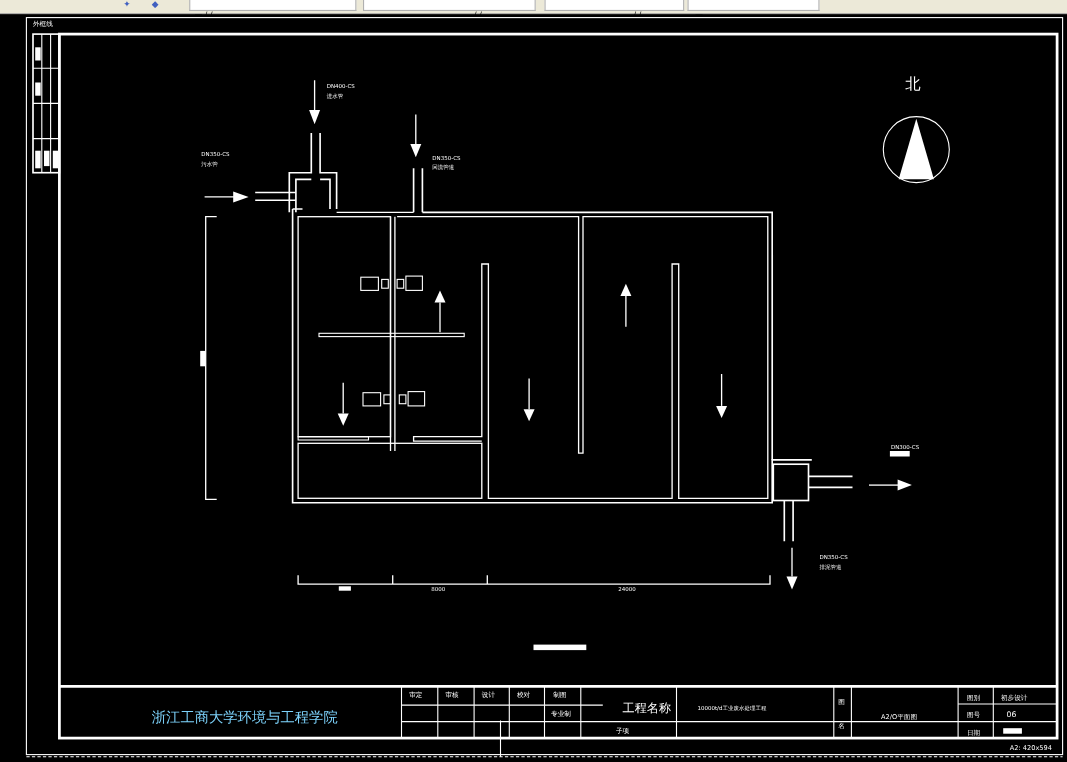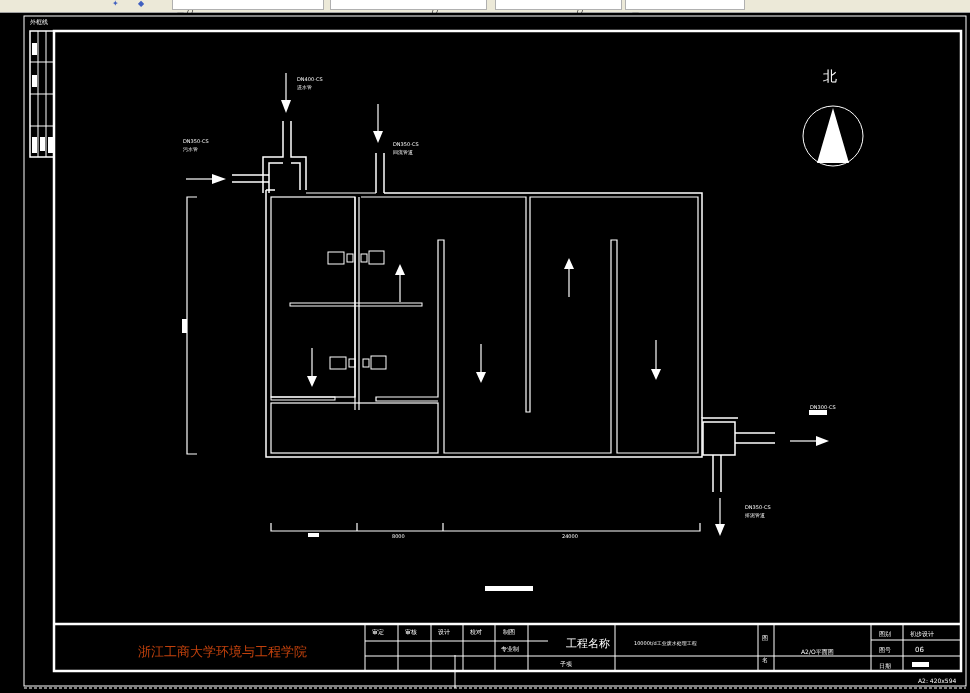--- a/index.html
+++ b/index.html
@@ -2,21 +2,21 @@
 <html><head>
 <meta charset="utf-8">
 <style>
   html, body { margin:0; padding:0; }
   body { width:970px; height:693px; background:#000; position:relative; overflow:hidden; font-family:"DejaVu Sans", sans-serif; }
   .toolbar { position:absolute; left:0; top:0; width:970px; height:12px; background:#ece9d8; border-bottom:1px solid #a0a0a0; }
   .tb-field { position:absolute; top:0; height:9px; background:#fff; border:1px solid #b0b0b0; border-top:none; }
   .tb-icon { position:absolute; top:0; width:10px; height:8px; font-size:8px; line-height:8px; color:#4060c0; }
   .canvas { position:absolute; left:0; top:13px; width:970px; height:680px; background:#000; }
   .tlabel { position:absolute; color:#fff; font-size:7px; white-space:nowrap; font-family:"DejaVu Sans", sans-serif; }
-  .title-big { position:absolute; color:#c2410c; font-size:13px; white-space:nowrap; font-family:"DejaVu Sans", sans-serif; }
+  .title-big { position:absolute; color:#7dd3fc; font-size:13px; white-space:nowrap; font-family:"DejaVu Sans", sans-serif; }
 </style>
 </head>
 <body>
 
 <div class="toolbar">
   <span class="tb-icon" style="left:112px">✦</span>
   <span class="tb-icon" style="left:138px">◆</span>
   <div class="tb-field" style="left:172px;width:150px"><span style="font-size:7px;padding-left:4px">— / /</span></div>
   <div class="tb-field" style="left:330px;width:155px"><span style="font-size:7px;padding-left:100px">/ /</span></div>
   <div class="tb-field" style="left:495px;width:125px"><span style="font-size:7px;padding-left:80px">/ /</span></div>

